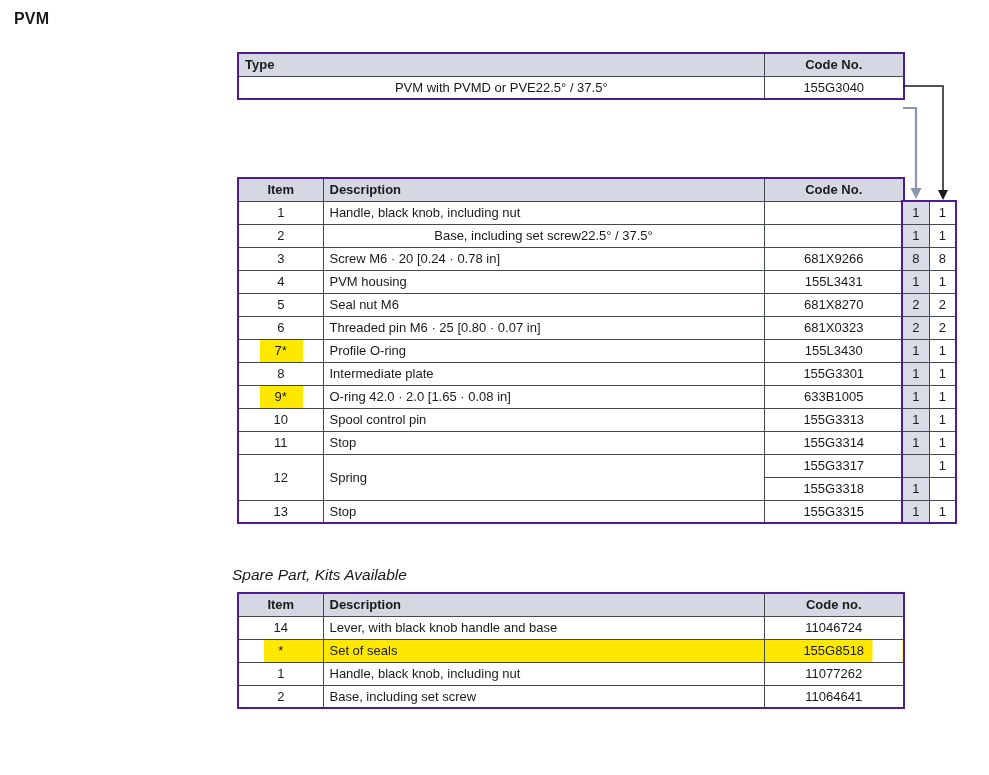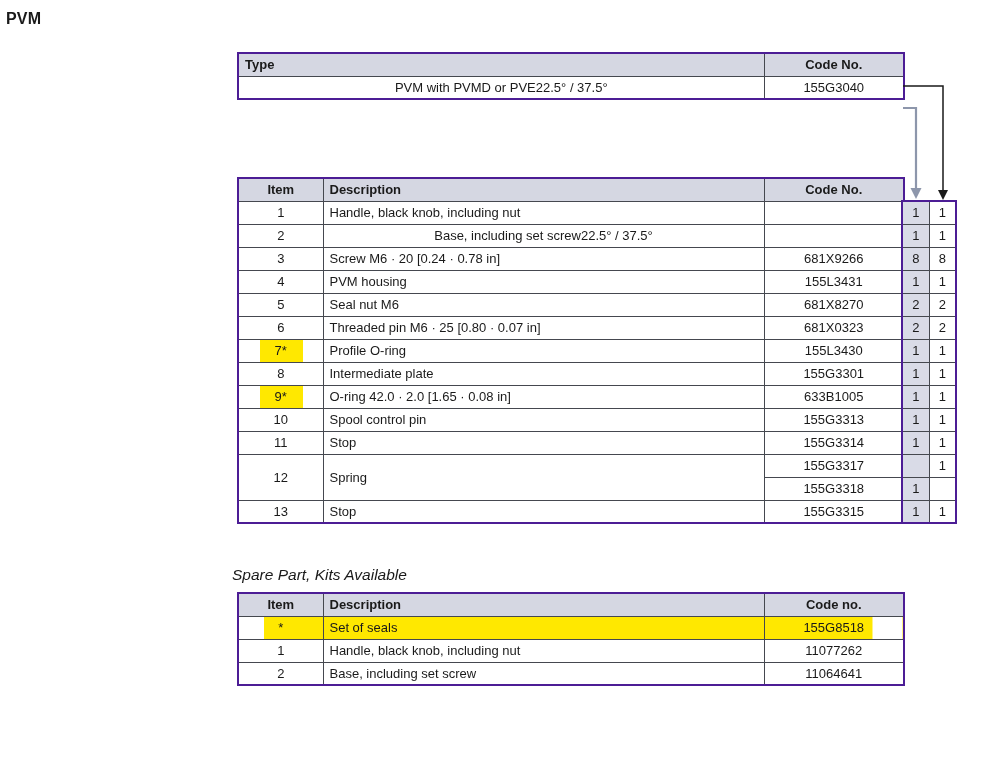--- a/index.html
+++ b/index.html
@@ -5,21 +5,21 @@
   * { margin: 0; padding: 0; box-sizing: border-box; }
   html, body { background: #ffffff; }
   body {
     width: 989px; height: 775px;
     position: relative;
     font-family: "Liberation Sans", sans-serif;
     color: #1a1a1a;
     overflow: hidden;
   }
   .page-title {
-    position: absolute; left: 6px; top: 10px;
+    position: absolute; left: 14px; top: 10px;
     font-size: 16px; font-weight: bold; letter-spacing: 0.2px;
   }
   .spare-title {
     position: absolute; left: 232px; top: 566px;
     font-size: 15.5px; font-style: italic; font-weight: normal;
   }
   table {
     position: absolute;
     border-collapse: collapse;
     table-layout: fixed;
@@ -256,20 +256,25 @@
       <col style="width:441px">
       <col style="width:140px">
     </colgroup>
   <tbody>
       <tr class="hdr">
     <td class="c">Item</td>
     <td class="pad">Description</td>
     <td class="c">Code no.</td>
   </tr>
   <tr>
+    <td class="c">14</td>
+    <td class="pad">Lever, with black knob handle and base</td>
+    <td class="c">11046724</td>
+  </tr>
+  <tr>
     <td class="c hl-item-spare">*</td>
     <td class="pad hl-full">Set of seals</td>
     <td class="c hl-code">155G8518</td>
   </tr>
   <tr>
     <td class="c">1</td>
     <td class="pad">Handle, black knob, including nut</td>
     <td class="c">11077262</td>
   </tr>
   <tr>

